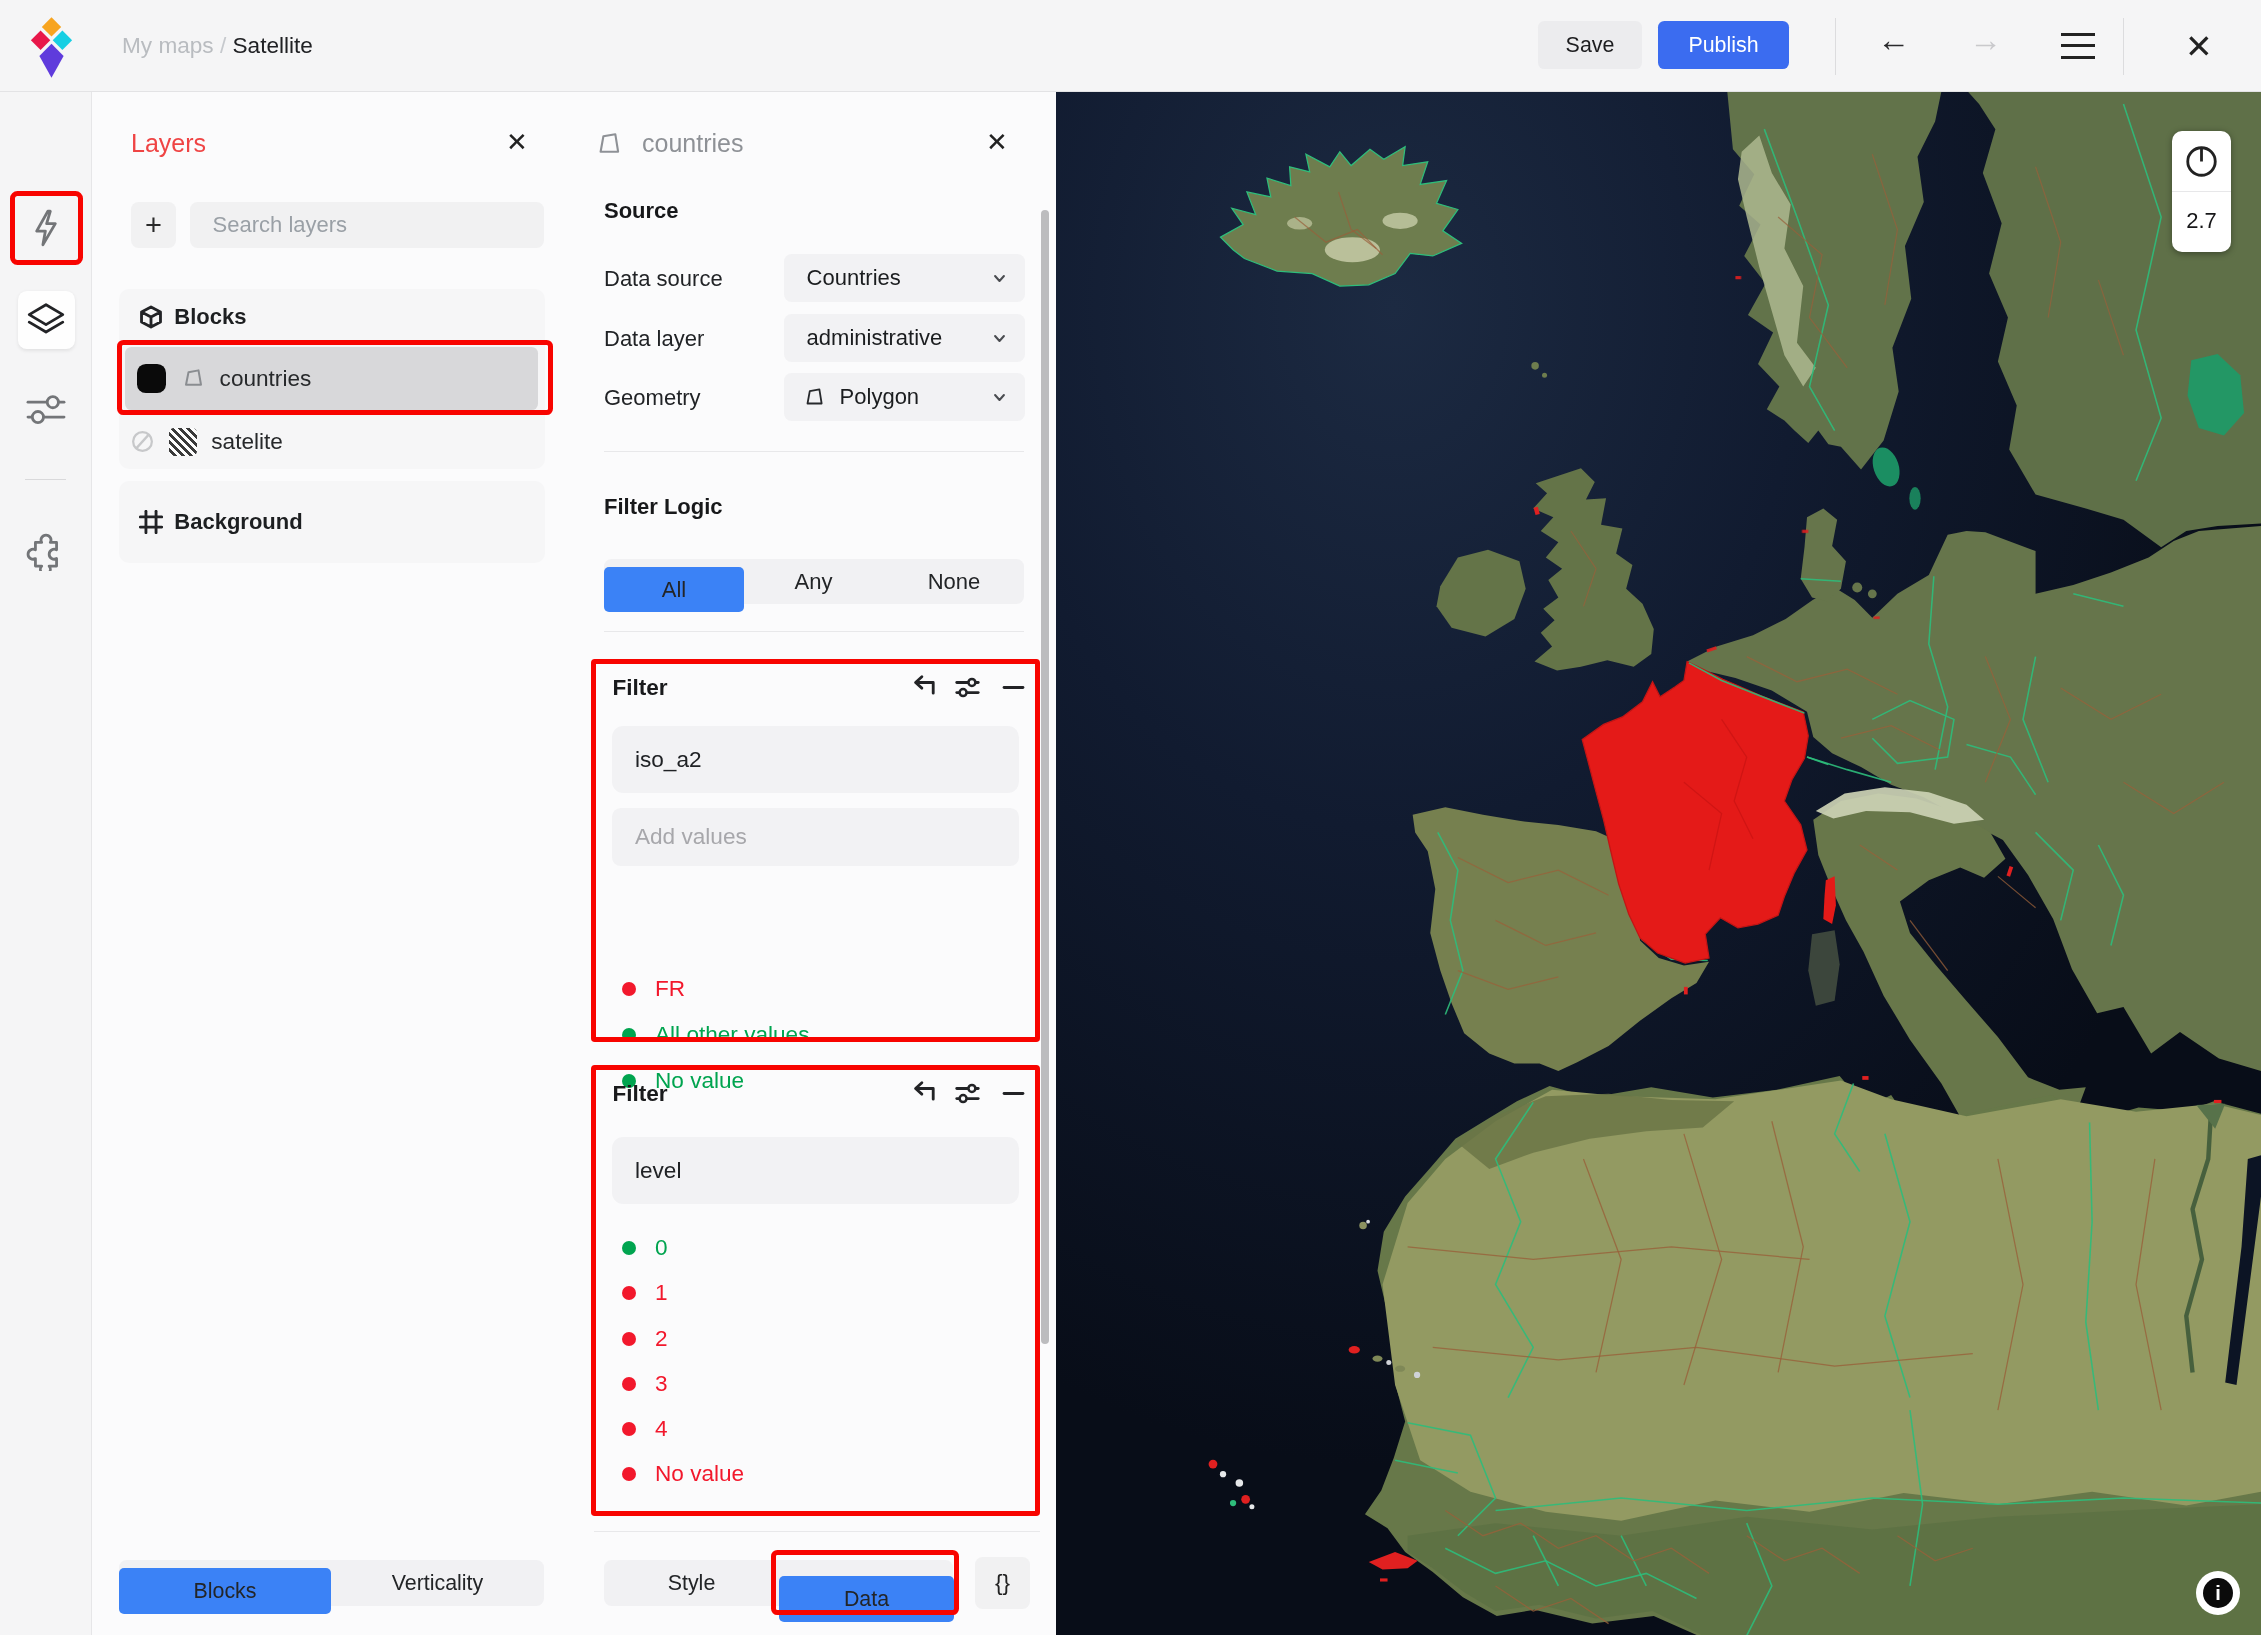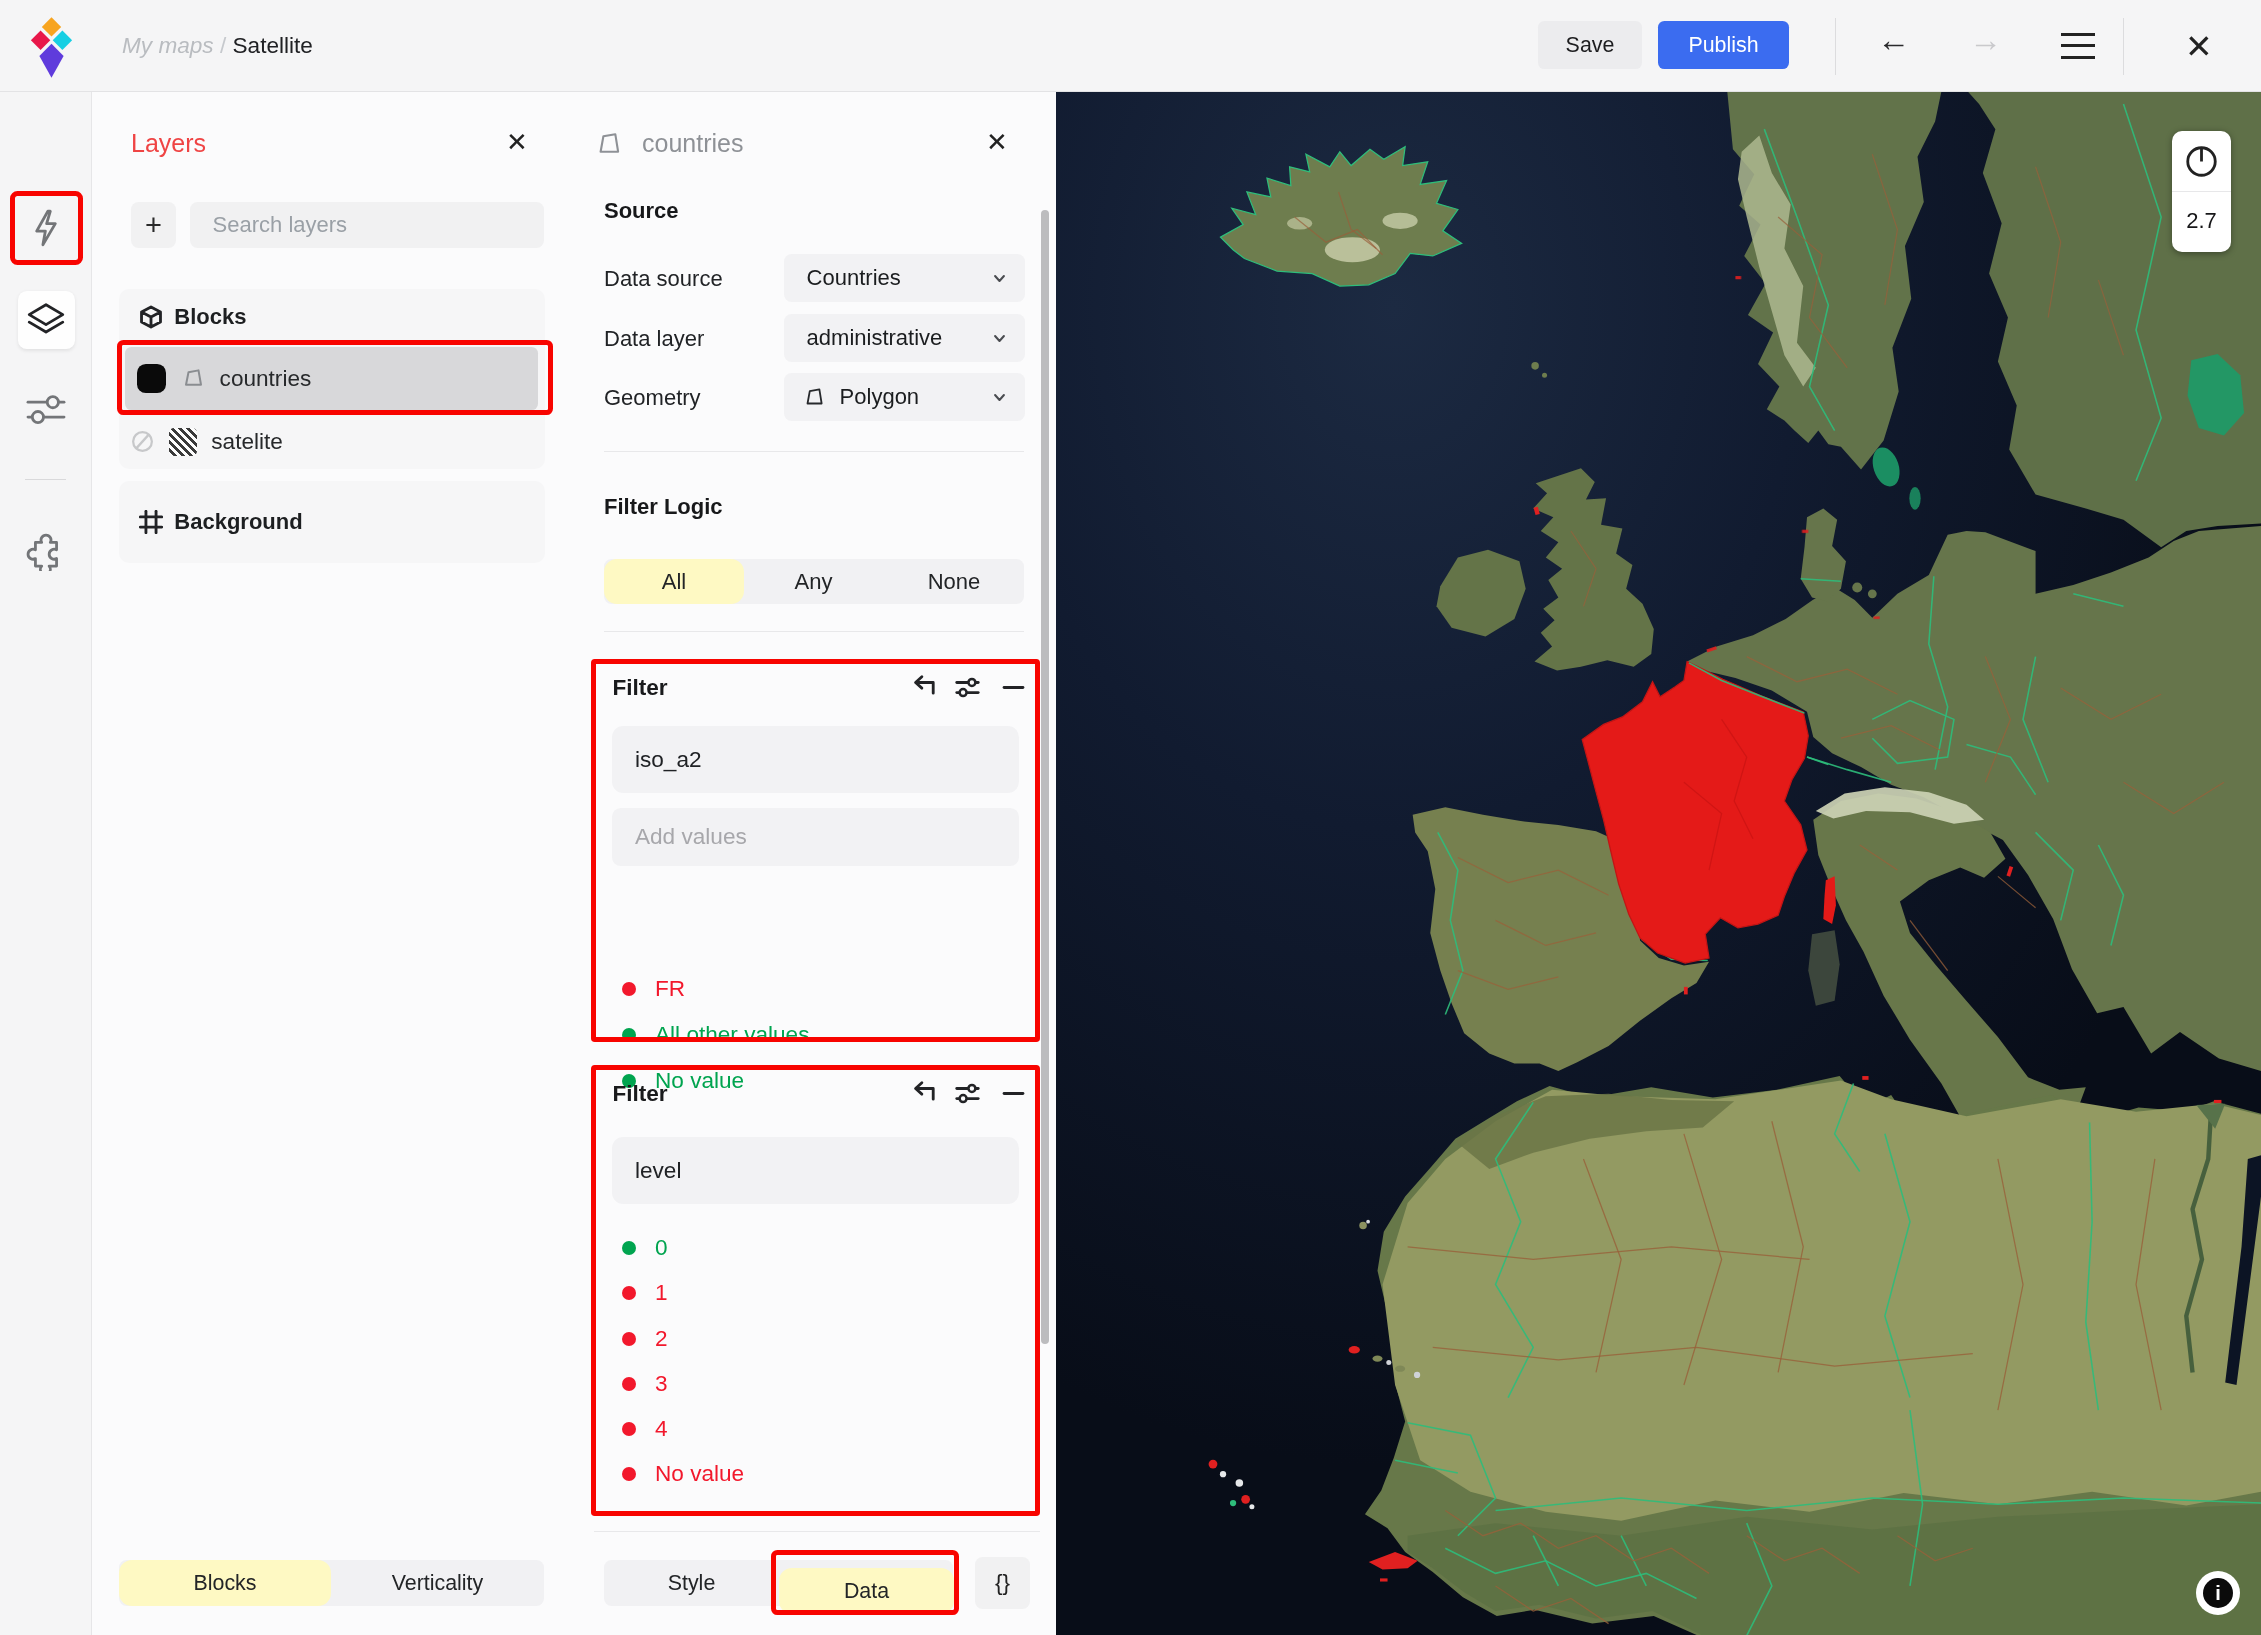--- a/index.html
+++ b/index.html
@@ -19,21 +19,21 @@
   .navglyph.dis{color:#c9c9cc;}
   
   .rail{left:0;top:91px;width:91px;height:1545px;background:#f5f5f6;border-right:1.3px solid #e6e6e8;z-index:20;}
   .railicon{left:22.6px;width:46px;height:46px;}
   
   .panel1{left:91px;top:91px;width:483px;height:1545px;background:#fbfbfc;border-right:1.3px solid #ececee;z-index:10;}
   .panel2{left:574px;top:91px;width:482px;height:1545px;background:#fbfbfc;z-index:10;}
   .card{background:#f6f6f7;border-radius:10px;}
   .inputlike{background:#f1f1f2;border-radius:7.5px;}
   .seg{background:#f1f1f3;border-radius:7.5px;}
-  .segsel{background:#fef9c3;border-radius:13px;}
+  .segsel{background:#3b82f6;border-radius:5px;margin-top:8px;}
   .seglabel{font-size:21.4px;color:#232527;}
   .fieldbox{background:#f2f2f4;border-radius:8.8px;font-size:22.6px;color:#202225;}
   .selectbox{background:#f2f2f4;border-radius:7.5px;font-size:22px;color:#1b1d1f;}
   .lab{font-size:22px;color:#212326;}
   .sechead{font-size:22px;font-weight:bold;color:#17181a;}
   .hline{height:1.3px;background:#e8e8ea;}
   .closex{font-size:26px;color:#222;line-height:1;}
   .redbox{border:5.7px solid #f80400;border-radius:6.3px;box-sizing:border-box;z-index:40;pointer-events:none;}
   .valrow{font-size:22.6px;}
   .valrow .dot{width:14px;height:14px;border-radius:50%;display:inline-block;margin-right:19px;}
@@ -51,21 +51,21 @@
 <div class="app">
 
   <div class="abs topbar">
     <svg class="abs" style="left:29px;top:16.3px;" width="45" height="63" viewBox="0 0 72 104">
       <polygon points="36,2 52,18 36,34 20,18" fill="#f7a41f"></polygon>
       <polygon points="18,24 34,40 18,56 2,40" fill="#e8174a"></polygon>
       <polygon points="54,24 70,40 54,56 38,40" fill="#17cfe3"></polygon>
       <polygon points="36,46 56,66 36,102 16,66" fill="#5f3bdc"></polygon>
     </svg>
     <div class="abs crumb" style="left:122px;top:33px;">
-      <span style="color:#b9bcc0;font-style:italic;">My maps</span>
+      <span style="color:#b9bcc0;">My maps</span>
       <span style="color:#c6c9cd;"> <span>/</span> </span>
       <span style="color:#202124;font-weight:500;">Satellite</span>
     </div>
     <div class="abs btn btn-save ctr" style="left:1538px;top:21.4px;width:104px;height:48px;">Save</div>
     <div class="abs btn btn-publish ctr" style="left:1658px;top:21.4px;width:131px;height:48px;">Publish</div>
     <div class="abs vdiv" style="left:1835px;top:17.6px;height:57px;"></div>
     <div class="abs navglyph" style="left:1877px;top:21.4px;">←</div>
     <div class="abs navglyph dis" style="left:1969px;top:21.4px;">→</div>
     <div class="abs" style="left:2061px;top:33px;width:34px;">
       <div style="height:3.1px;background:#222;margin-bottom:8.2px;"></div>

